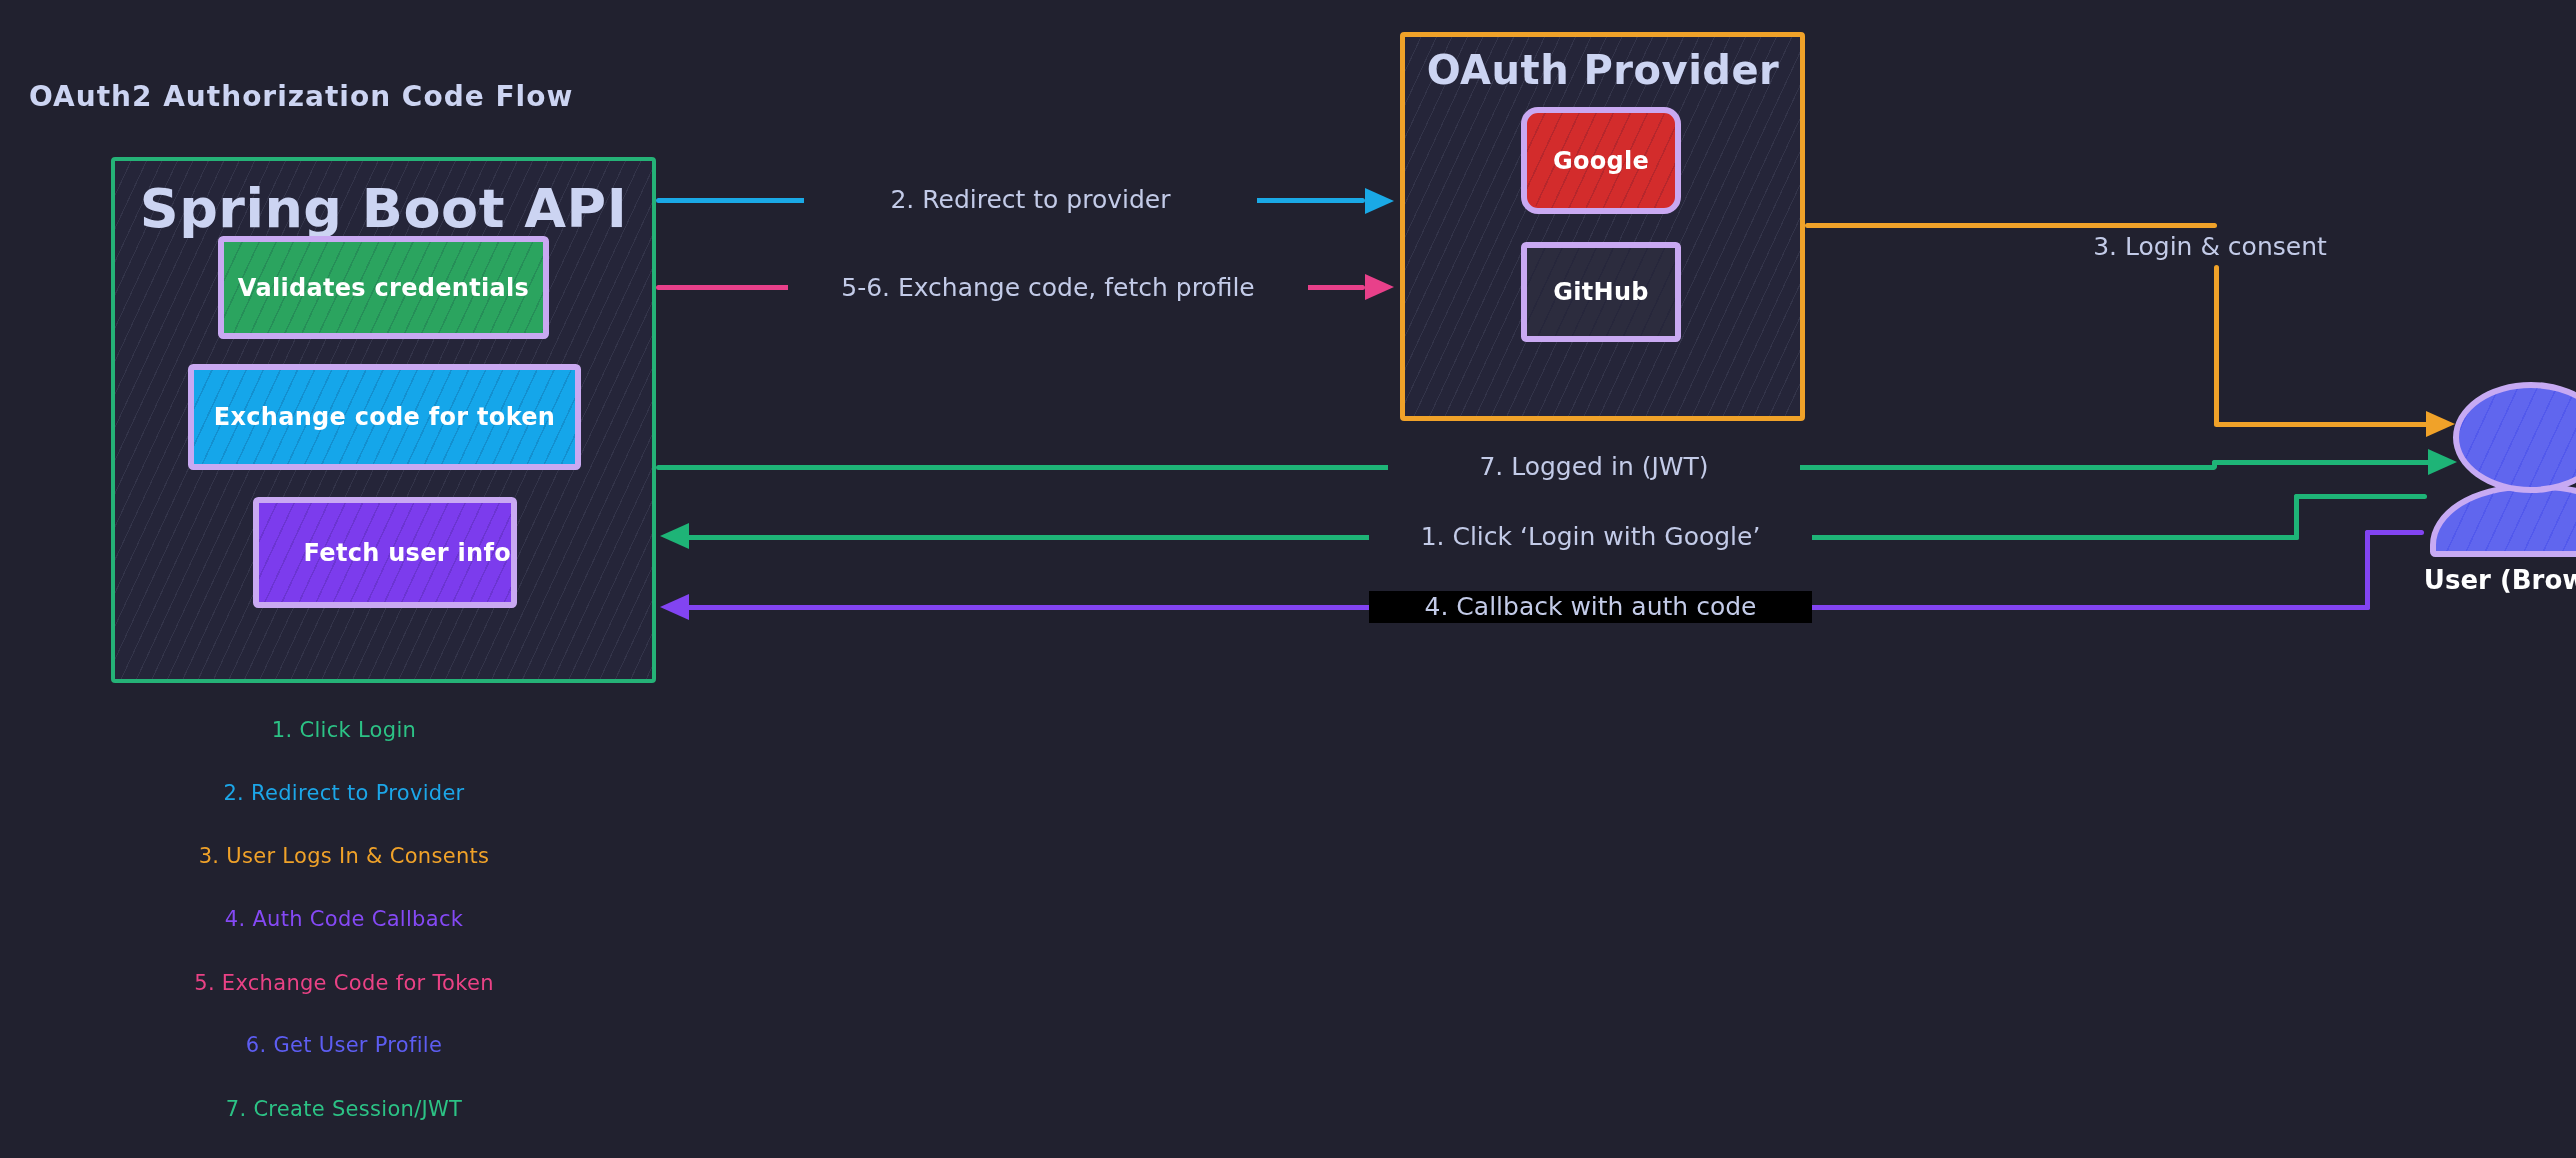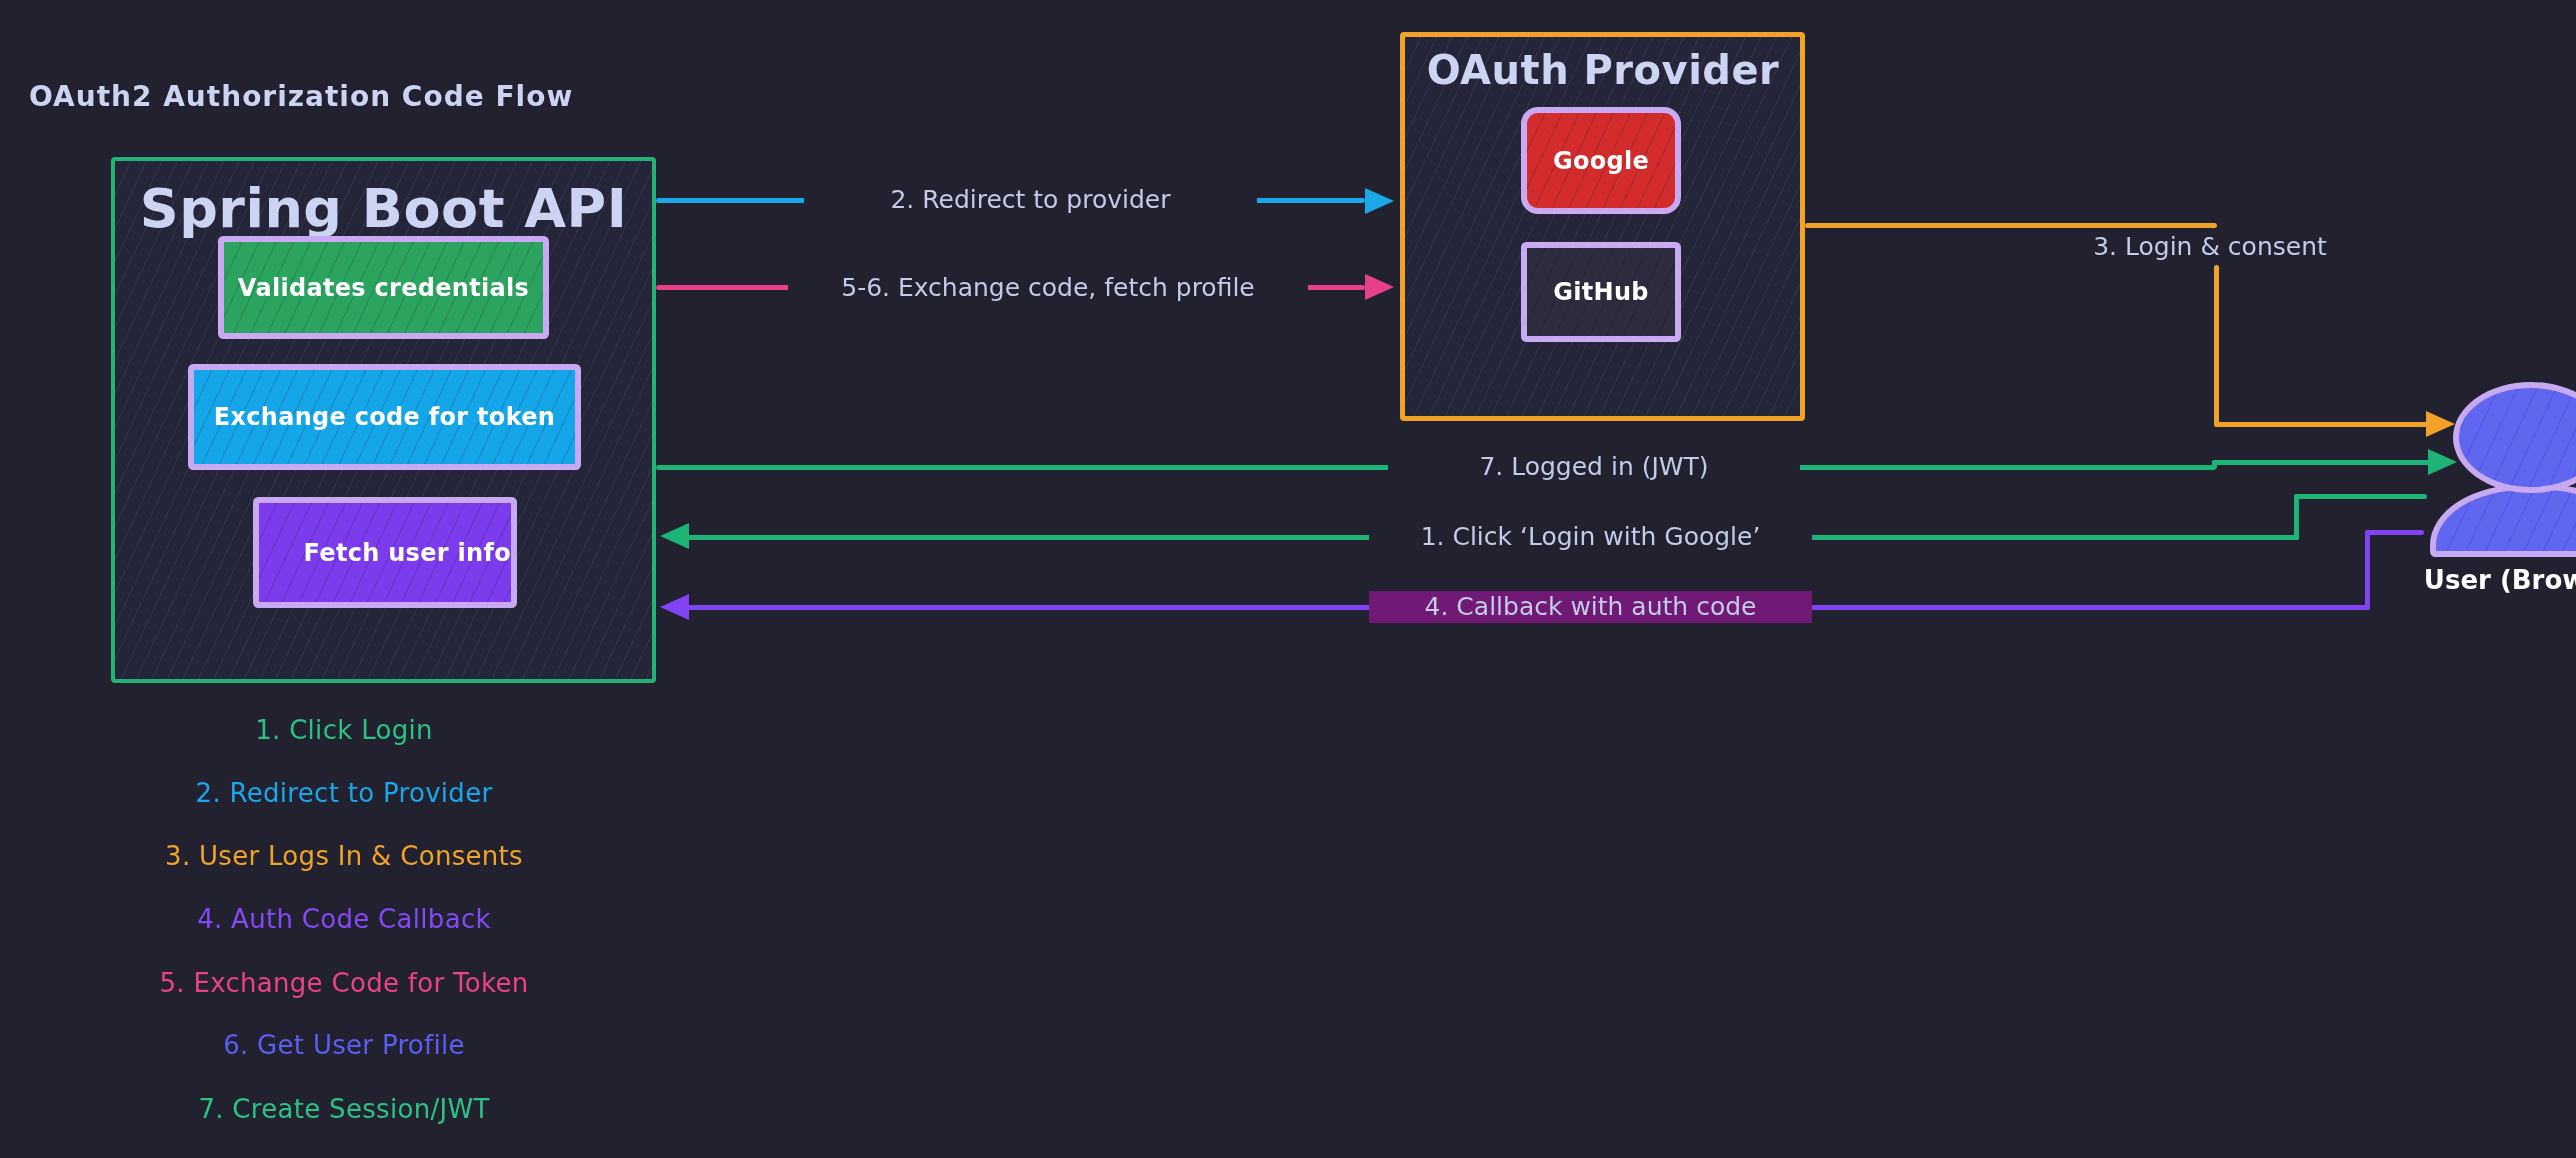--- a/index.html
+++ b/index.html
@@ -70,21 +70,21 @@
       rgba(40,50,230,0.25) 0px, rgba(40,50,230,0.25) 1.5px,
       transparent 1.5px, transparent 17.5px);
   }
   #user-label {
     position:absolute; left:2396px; top:565px; width:276px;
     font-size:26px; font-weight:bold; color:#ffffff; text-align:center; white-space:nowrap;
   }
   
   .legend-item {
     position:absolute; left:112px; width:464px; text-align:center;
-    font-size:26px; line-height:31px; white-space:nowrap; letter-spacing:0.3px;
+    font-size:21px; line-height:31px; white-space:nowrap; letter-spacing:0.3px;
   }
   
   #main-title {left:29px; top:80px; font-size:28px; text-align:left; letter-spacing:1px;}
   #spring-box  {left:111px; top:157px; width:545px; height:526px;}
   #spring-title{left:126px; top:177px; width:515px; font-size:54px;}
   #node-validates {left:218px; top:236px; width:331px; height:103px;}
   #node-exchange  {left:188px; top:364px; width:393px; height:106px;}
   #node-fetch     {left:253px; top:497px; width:264px; height:111px;justify-content:flex-end;}
   #oauth-box   {left:1400px; top:32px; width:405px; height:389px; border-width:5.7px;}
   #oauth-title {left:1416px; top:47px; width:374px; font-size:40px;}
@@ -180,21 +180,21 @@
   <div class="ah-l" id="click-head" style="border-right-color: rgb(30, 180, 119);"></div>
   <div class="seg" id="click-seg" style="background: rgb(30, 180, 119);"></div>
   <div class="vseg" id="click-vseg" style="background: rgb(30, 180, 119);"></div>
   <div class="seg" id="click-seg2" style="background: rgb(30, 180, 119);"></div>
   <div class="flow-label cover" id="click-label" style="color: rgb(195, 203, 232); background: rgb(33, 33, 47);">1. Click ‘Login with Google’</div>
 
   <div class="ah-l" id="callback-head" style="border-right-color: rgb(130, 68, 242);"></div>
   <div class="seg" id="callback-seg" style="background: rgb(130, 68, 242);"></div>
   <div class="vseg" id="callback-vseg" style="background: rgb(130, 68, 242);"></div>
   <div class="seg" id="callback-seg2" style="background: rgb(130, 68, 242);"></div>
-  <div class="flow-label cover" id="callback-label" style="color: rgb(195, 203, 232); background: #701a75;">4. Callback with auth code</div>
+  <div class="flow-label cover" id="callback-label" style="color: rgb(195, 203, 232); background: #000000;">4. Callback with auth code</div>
 
   <div id="user-icon">
     <div id="user-body" style="background: rgb(96, 102, 238); border-color: rgb(199, 170, 243);"></div>
     <div id="user-head" style="background: rgb(96, 102, 238); border-color: rgb(199, 170, 243);"></div>
   </div>
   <div id="user-label" style="color: rgb(255, 255, 255);">User (Browser)</div>
 
   <div class="legend-item" id="legend-1" style="color: rgb(44, 194, 133);">1. Click Login</div>
   <div class="legend-item" id="legend-2" style="color: rgb(28, 166, 232);">2. Redirect to Provider</div>
   <div class="legend-item" id="legend-3" style="color: rgb(240, 162, 41);">3. User Logs In &amp; Consents</div>

